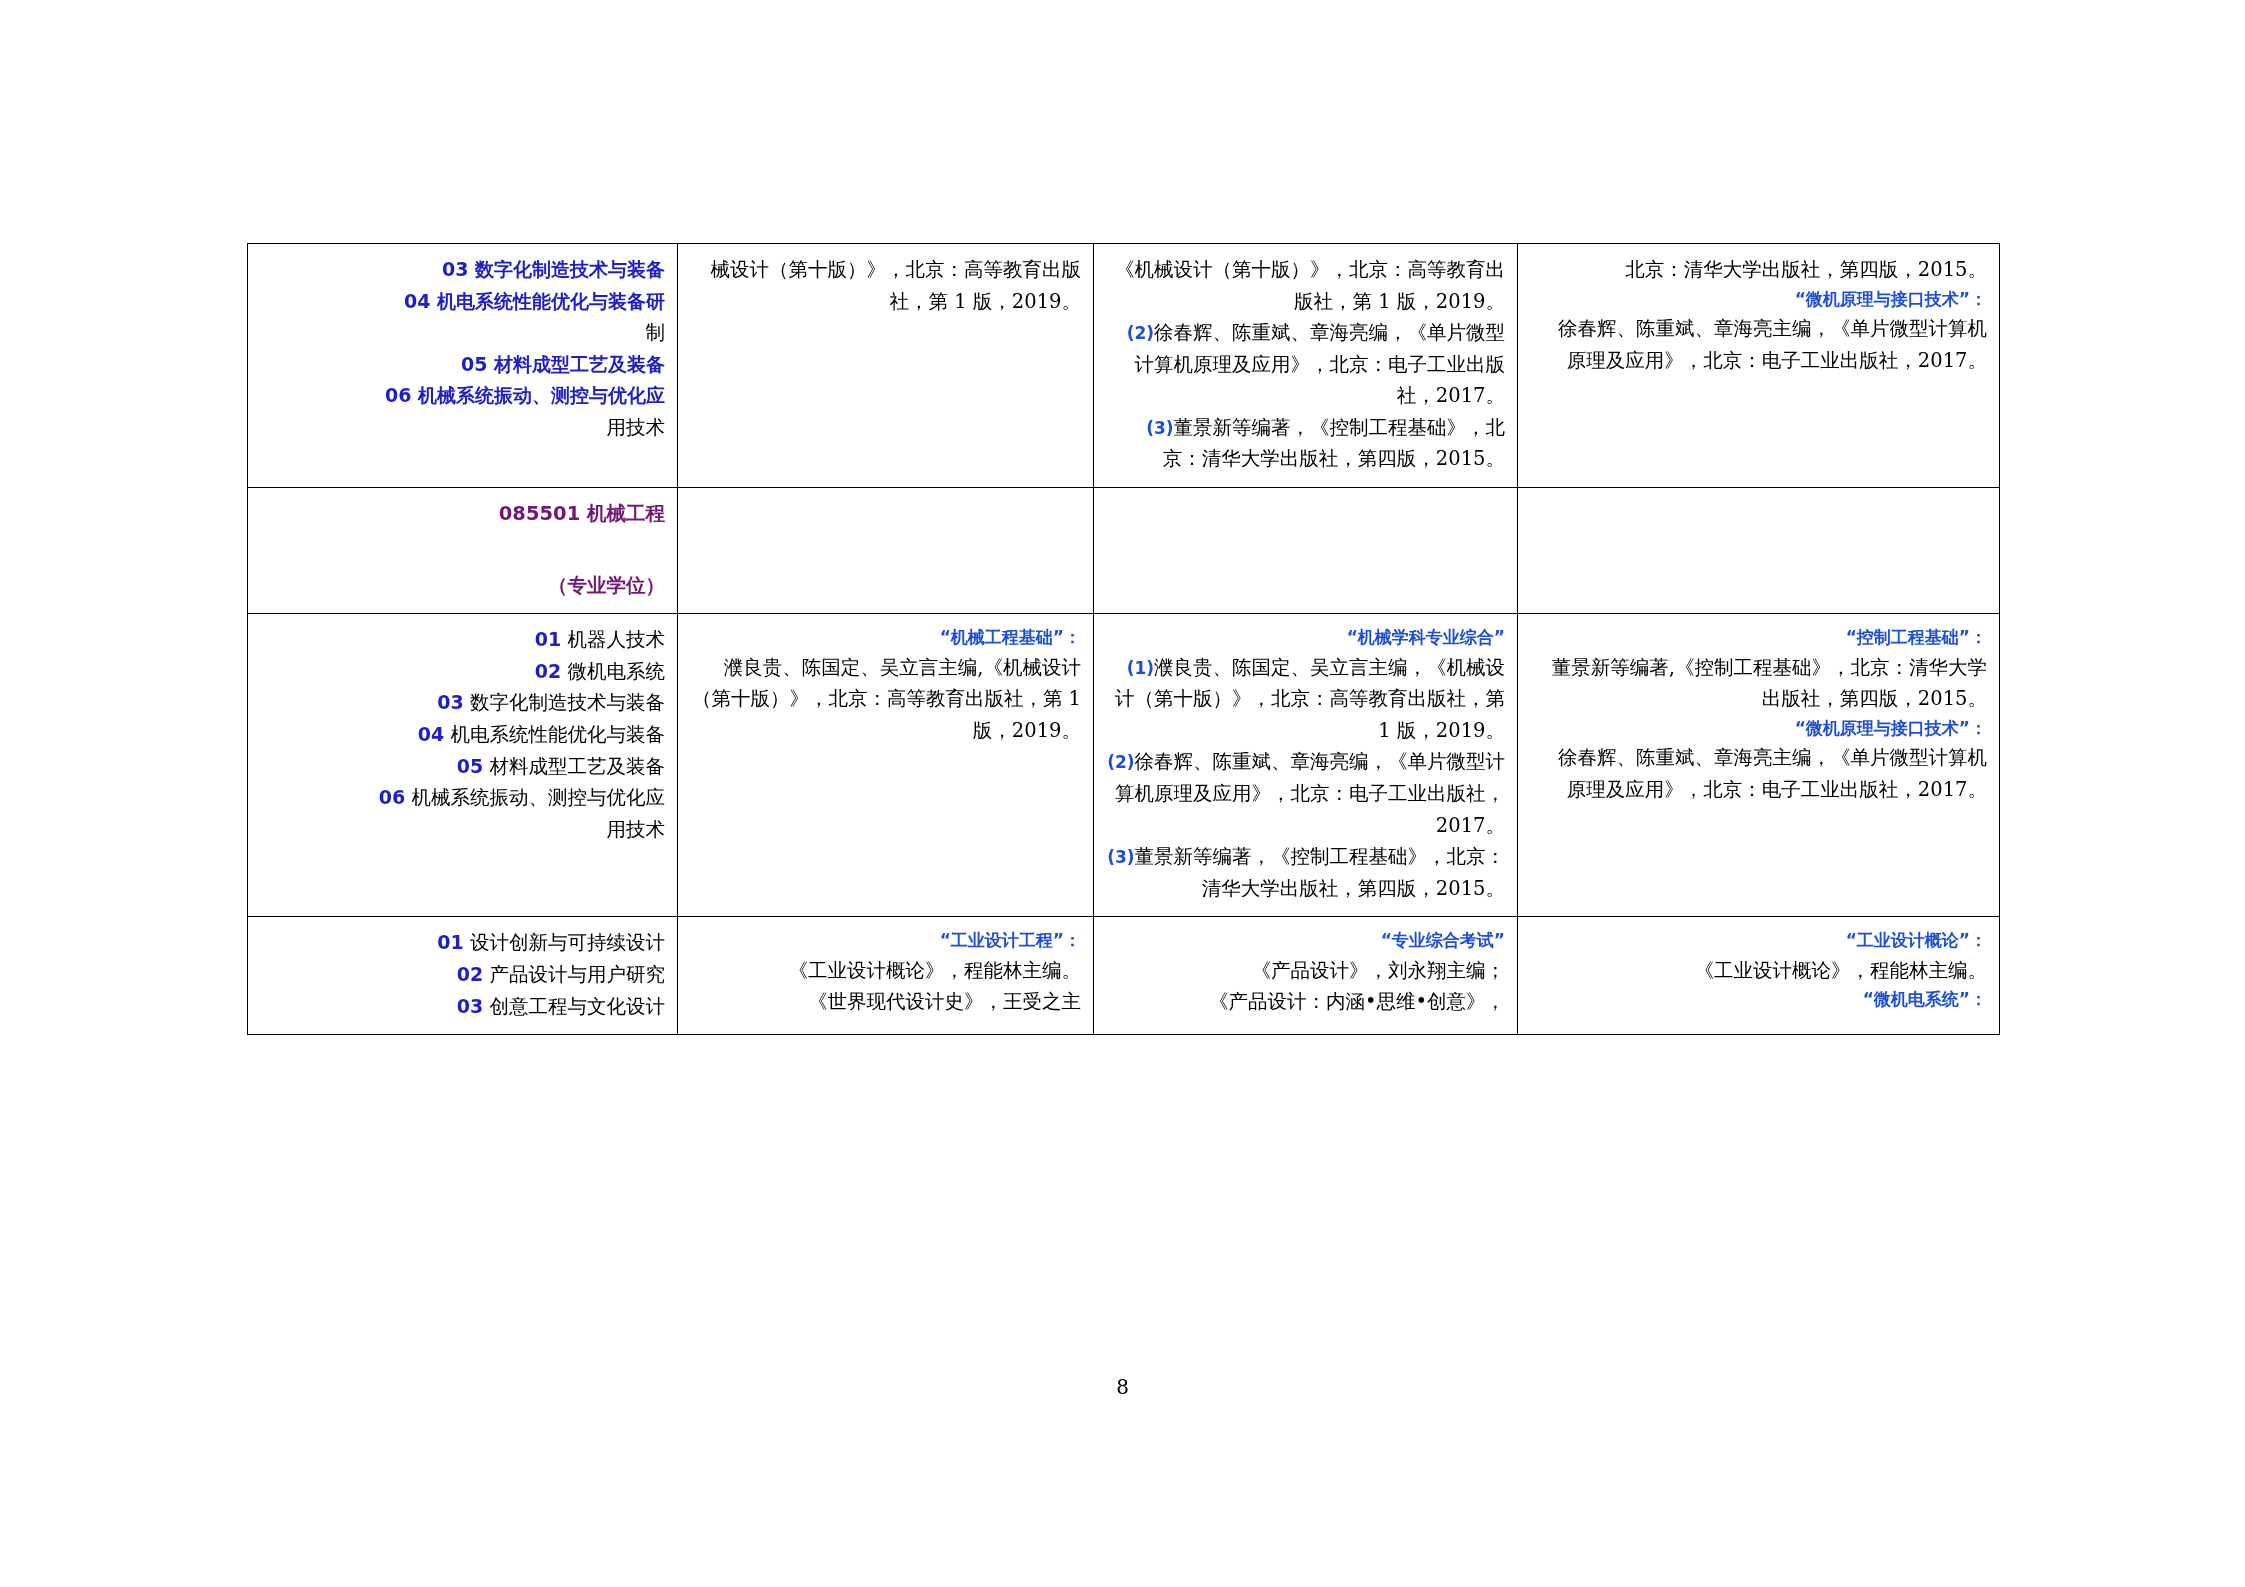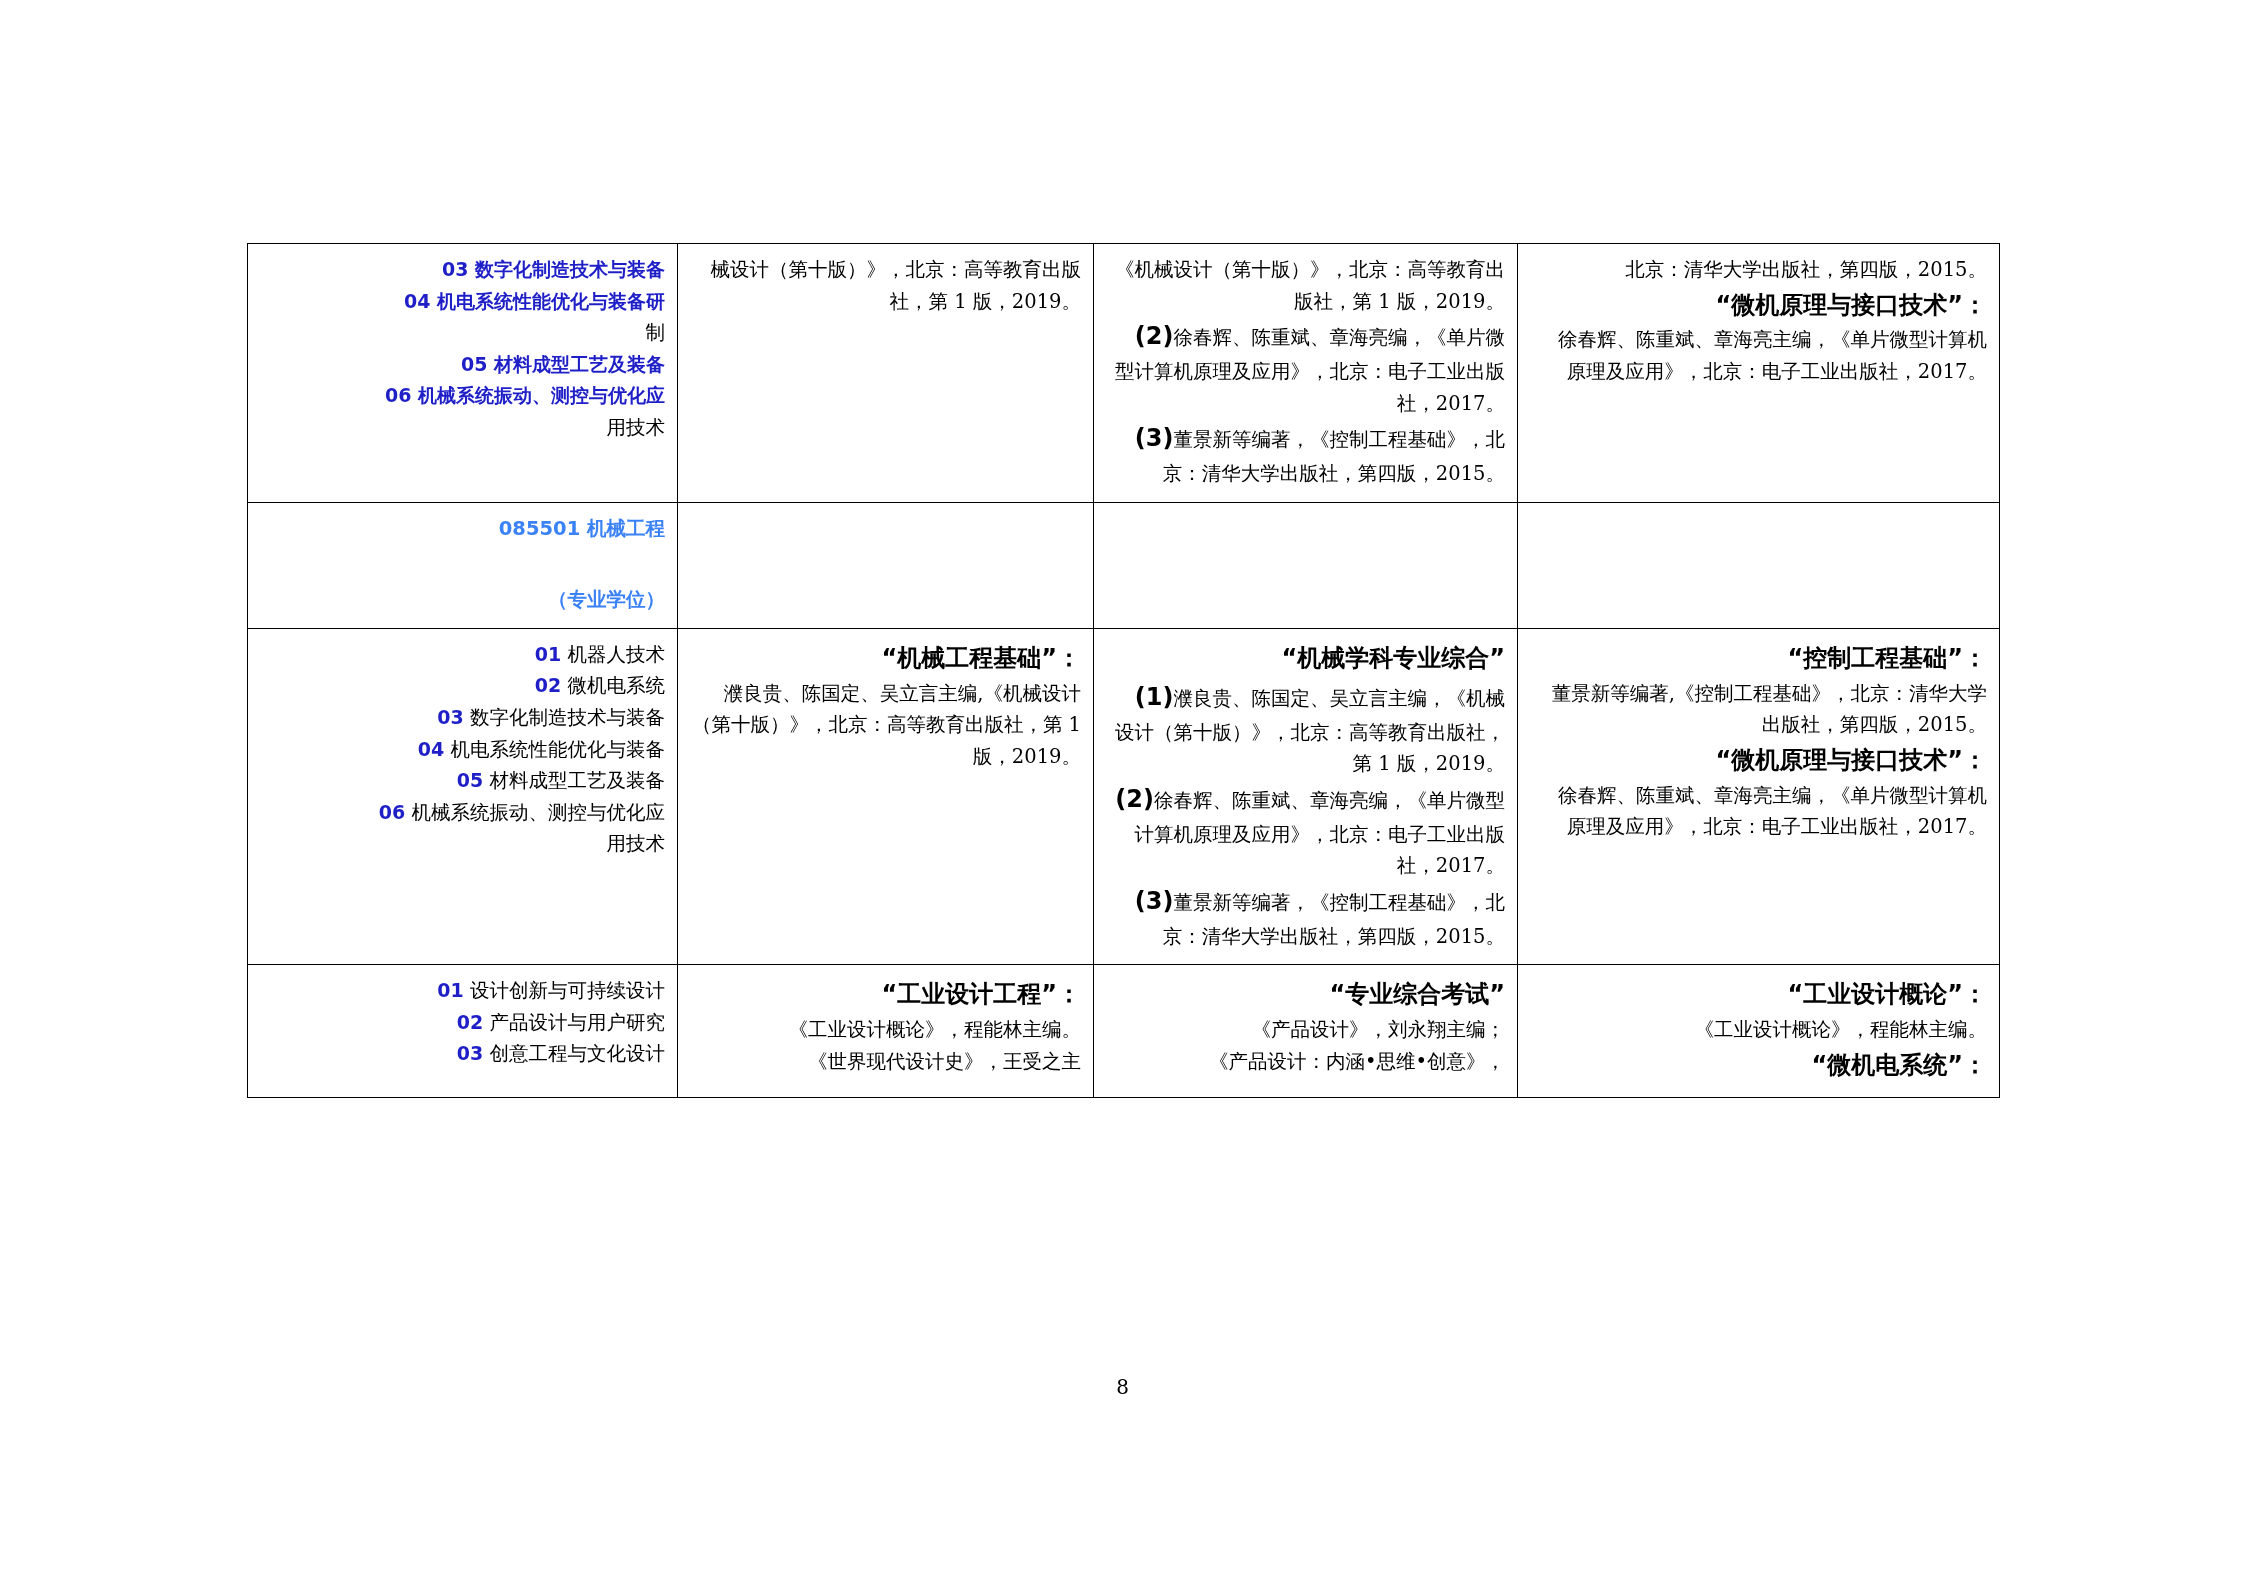--- a/index.html
+++ b/index.html
@@ -36,43 +36,43 @@
     font-size: 19.5px;
     line-height: 1.62;
     text-align: right;
   }
   col.c1 { width: 430px; }
   col.c2 { width: 416px; }
   col.c3 { width: 424px; }
   col.c4 { width: 482px; }
   .heading-cell {
     text-align: center;
-    color: #3b82f6;
+    color: #701a75;
     font-weight: bold;
     font-family: "DejaVu Sans", "Liberation Sans", sans-serif;
     font-size: 20px;
     line-height: 1.75;
     padding-top: 14px;
     padding-bottom: 14px;
   }
   .heading-cell .line2 {
     display: block;
     margin-top: 40px;
   }
   .num {
     color: #1f1fc8;
     font-family: "DejaVu Sans", "Liberation Sans", sans-serif;
     font-weight: bold;
     font-size: 19px;
   }
   .bold-blue {
-    color: #000000;
+    color: #1d4ed8;
     font-weight: bold;
     font-family: "DejaVu Sans", "Liberation Sans", sans-serif;
-    font-size: 24px;
+    font-size: 17px;
   }
   .para {
     margin: 0;
     text-indent: 0;
   }
   .para.ind {
     text-indent: 20px;
   }
   .direction-line {
     margin: 0;

